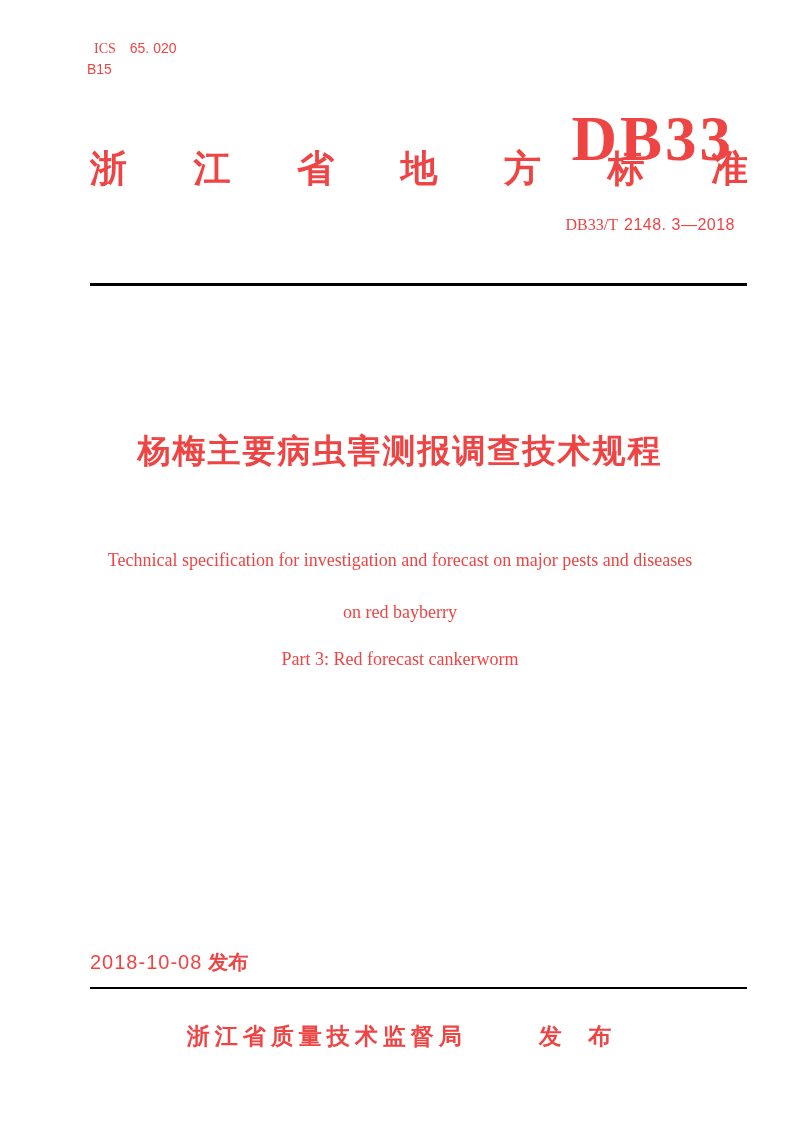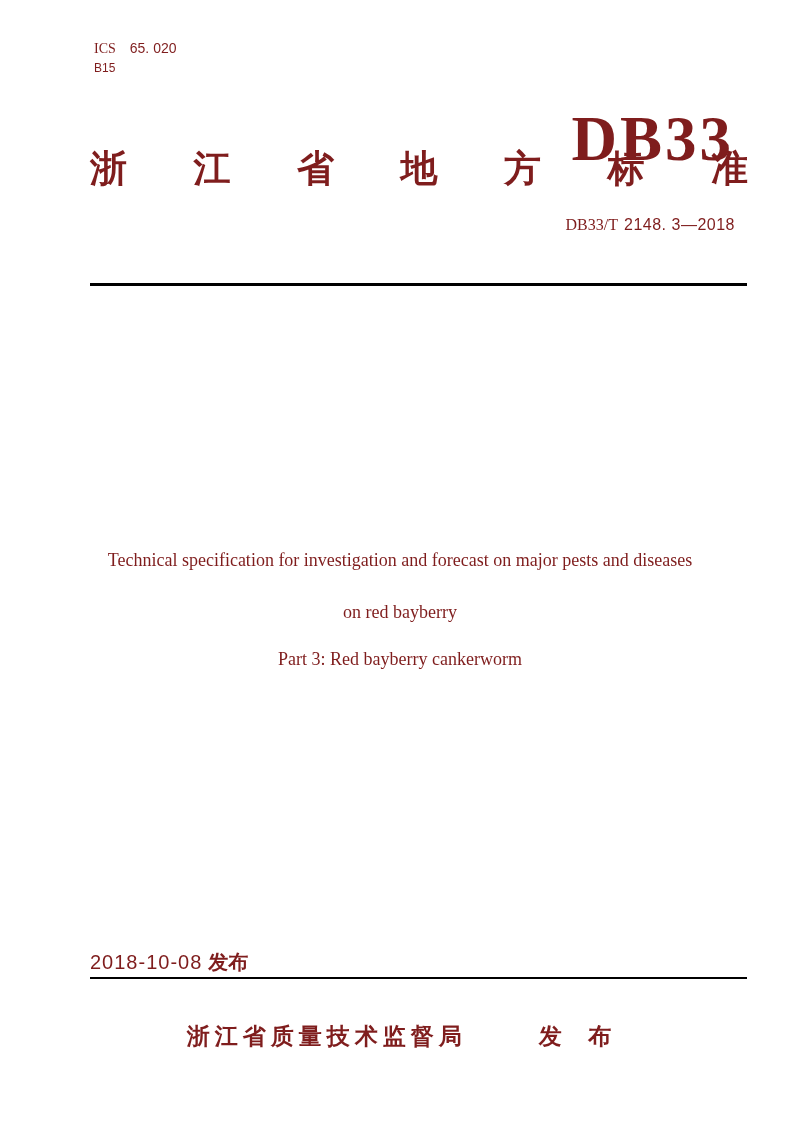--- a/index.html
+++ b/index.html
@@ -1,35 +1,35 @@
 <!DOCTYPE html>
 <html><head>
 <meta charset="utf-8">
 <style>
   html, body { margin: 0; padding: 0; background: #ffffff; }
   .page {
     position: relative;
     width: 800px;
     height: 1130px;
     background: #ffffff;
-    color: #7f1d1d;
+    color: #ef4444;
     overflow: hidden;
     font-family: "Liberation Serif", serif;
   }
 
   
   .ics-line {
     position: absolute; left: 94px; top: 40px;
     font-size: 14px; line-height: 1.2; white-space: nowrap;
   }
   .ics-label { font-family: "Liberation Serif", serif; margin-right: 14px; }
   .ics-code  { font-family: "Liberation Sans", sans-serif; }
   .class-code {
-    position: absolute; left: 94px; top: 61px;
-    font-size: 12px; line-height: 1.2;
+    position: absolute; left: 87px; top: 61px;
+    font-size: 14px; line-height: 1.2;
     font-family: "Liberation Sans", sans-serif;
   }
 
   
   .db33-logo {
     position: absolute; right: 66px; top: 62px;
     font-family: "Liberation Serif", serif;
     font-weight: bold;
     font-size: 63px; line-height: 1;
     letter-spacing: 3px;
@@ -78,21 +78,21 @@
   }
   .title-en-1 { top: 548px; }
   .title-en-2 { top: 600px; }
   .title-en-3 { top: 647px; }
 
   
   .date-row {
     position: absolute; left: 90px; right: 53px; top: 950px;
     display: flex; justify-content: space-between; align-items: baseline;
     border-bottom: 2px solid #000000;
-    padding-bottom: 3px;
+    padding-bottom: 13px;
     font-size: 20px; line-height: 24px; white-space: nowrap;
   }
   .date-group { display: inline-flex; align-items: baseline; gap: 6px; }
   .date-value {
     font-family: "Liberation Sans", sans-serif;
     letter-spacing: 1px;
   }
   .date-label {
     font-family: Liberation Sans, sans-serif;
     font-weight: bold;
@@ -133,25 +133,26 @@
     <span>准</span>
   </div>
 
   <div class="standard-number">
     <span class="std-prefix">DB33/T</span><span class="std-rest">2148. 3—2018</span>
   </div>
 
   <div class="header-rule"></div>
 
   <div class="title-zh">
+    <div>杨梅主要病虫害测报调查技术规程</div>
   </div>
 
   <div class="title-en title-en-1">Technical specification for investigation and forecast on major pests and diseases</div>
   <div class="title-en title-en-2">on red bayberry</div>
-  <div class="title-en title-en-3">Part 3: Red bayberry cankerworm</div>
+  <div class="title-en title-en-3">Part 3: Red forecast cankerworm</div>
 
   <div class="date-row">
     <span class="date-group">
       <span class="date-value">2018-10-08</span>
       <span class="date-label">发布</span>
     </span>
   </div>
 
   <div class="publisher-row">
     <span class="publisher-name">浙江省质量技术监督局</span>

